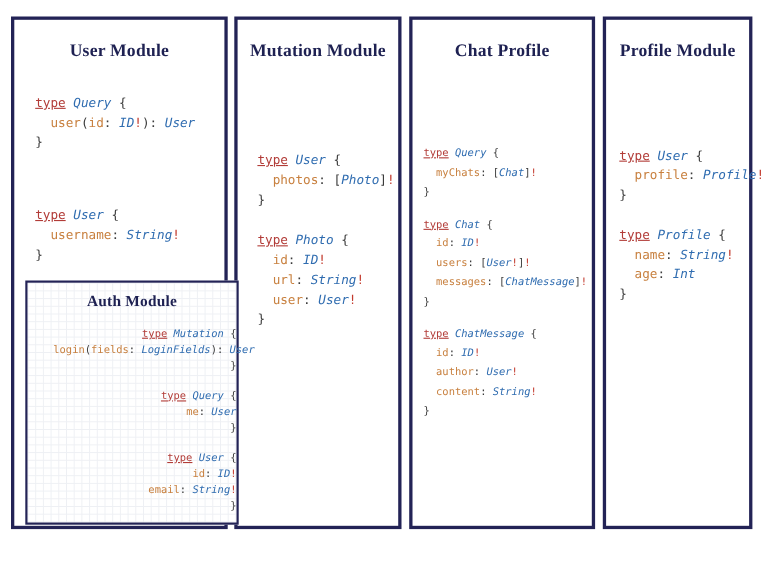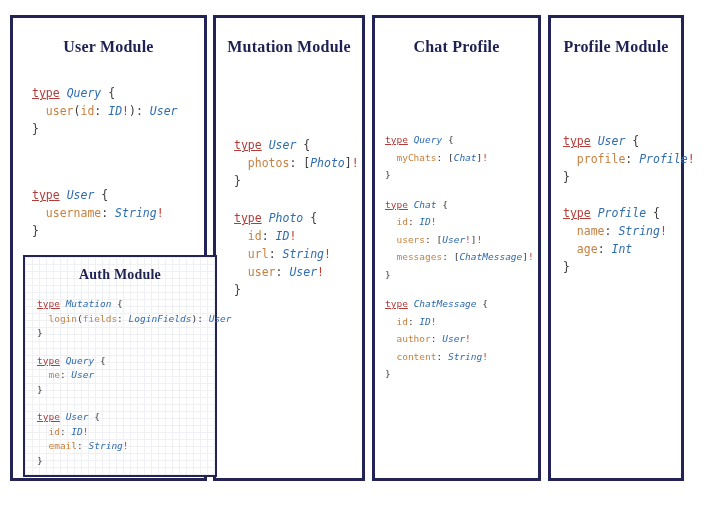--- a/index.html
+++ b/index.html
@@ -38,21 +38,21 @@
   #panel-auth{
     position:absolute;left:5px;top:255px;width:194px;height:222px;
     background:
       linear-gradient(var(--grid,#eef0f4) 1px, transparent 1px),
       linear-gradient(90deg, var(--grid,#eef0f4) 1px, transparent 1px),
       #ffffff;
     background-size:7px 7px,7px 7px,auto;
     border:2px solid var(--navy-border,#232356);box-sizing:border-box;z-index:2;margin-left:18px;
   }
   #panel-auth .panel-title{padding-top:10px;font-size:14px;}
-  #panel-auth .code{margin-top:14px;padding-left:12px;font-size:9.5px;line-height:14.5px;}
+  #panel-auth .code{margin-top:14px;padding-left:12px;font-size:9.5px;line-height:14.5px;text-align:right;}
   #panel-auth .block{margin-bottom:13px;}
   .tok-k{color:var(--kw,#b23c38);text-decoration:underline;}
   .tok-t{color:var(--type,#2f6cb0);font-style:italic;}
   .tok-f{color:var(--field,#c8803f);}
   .tok-p{color:var(--punct,#3b3b3b);}
   .tok-b{color:var(--bang,#c33b2e);}
 </style>
 </head>
 <body>
 

